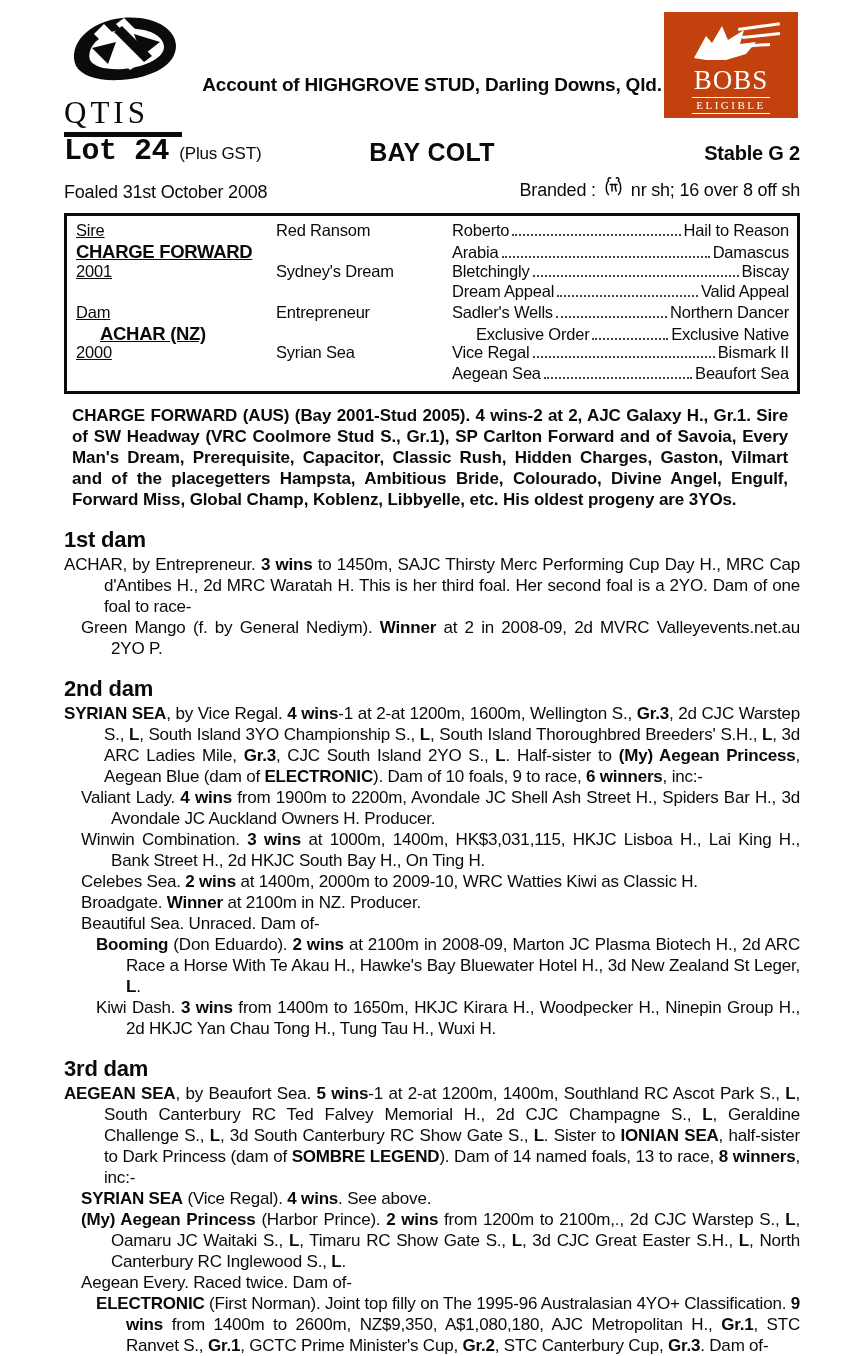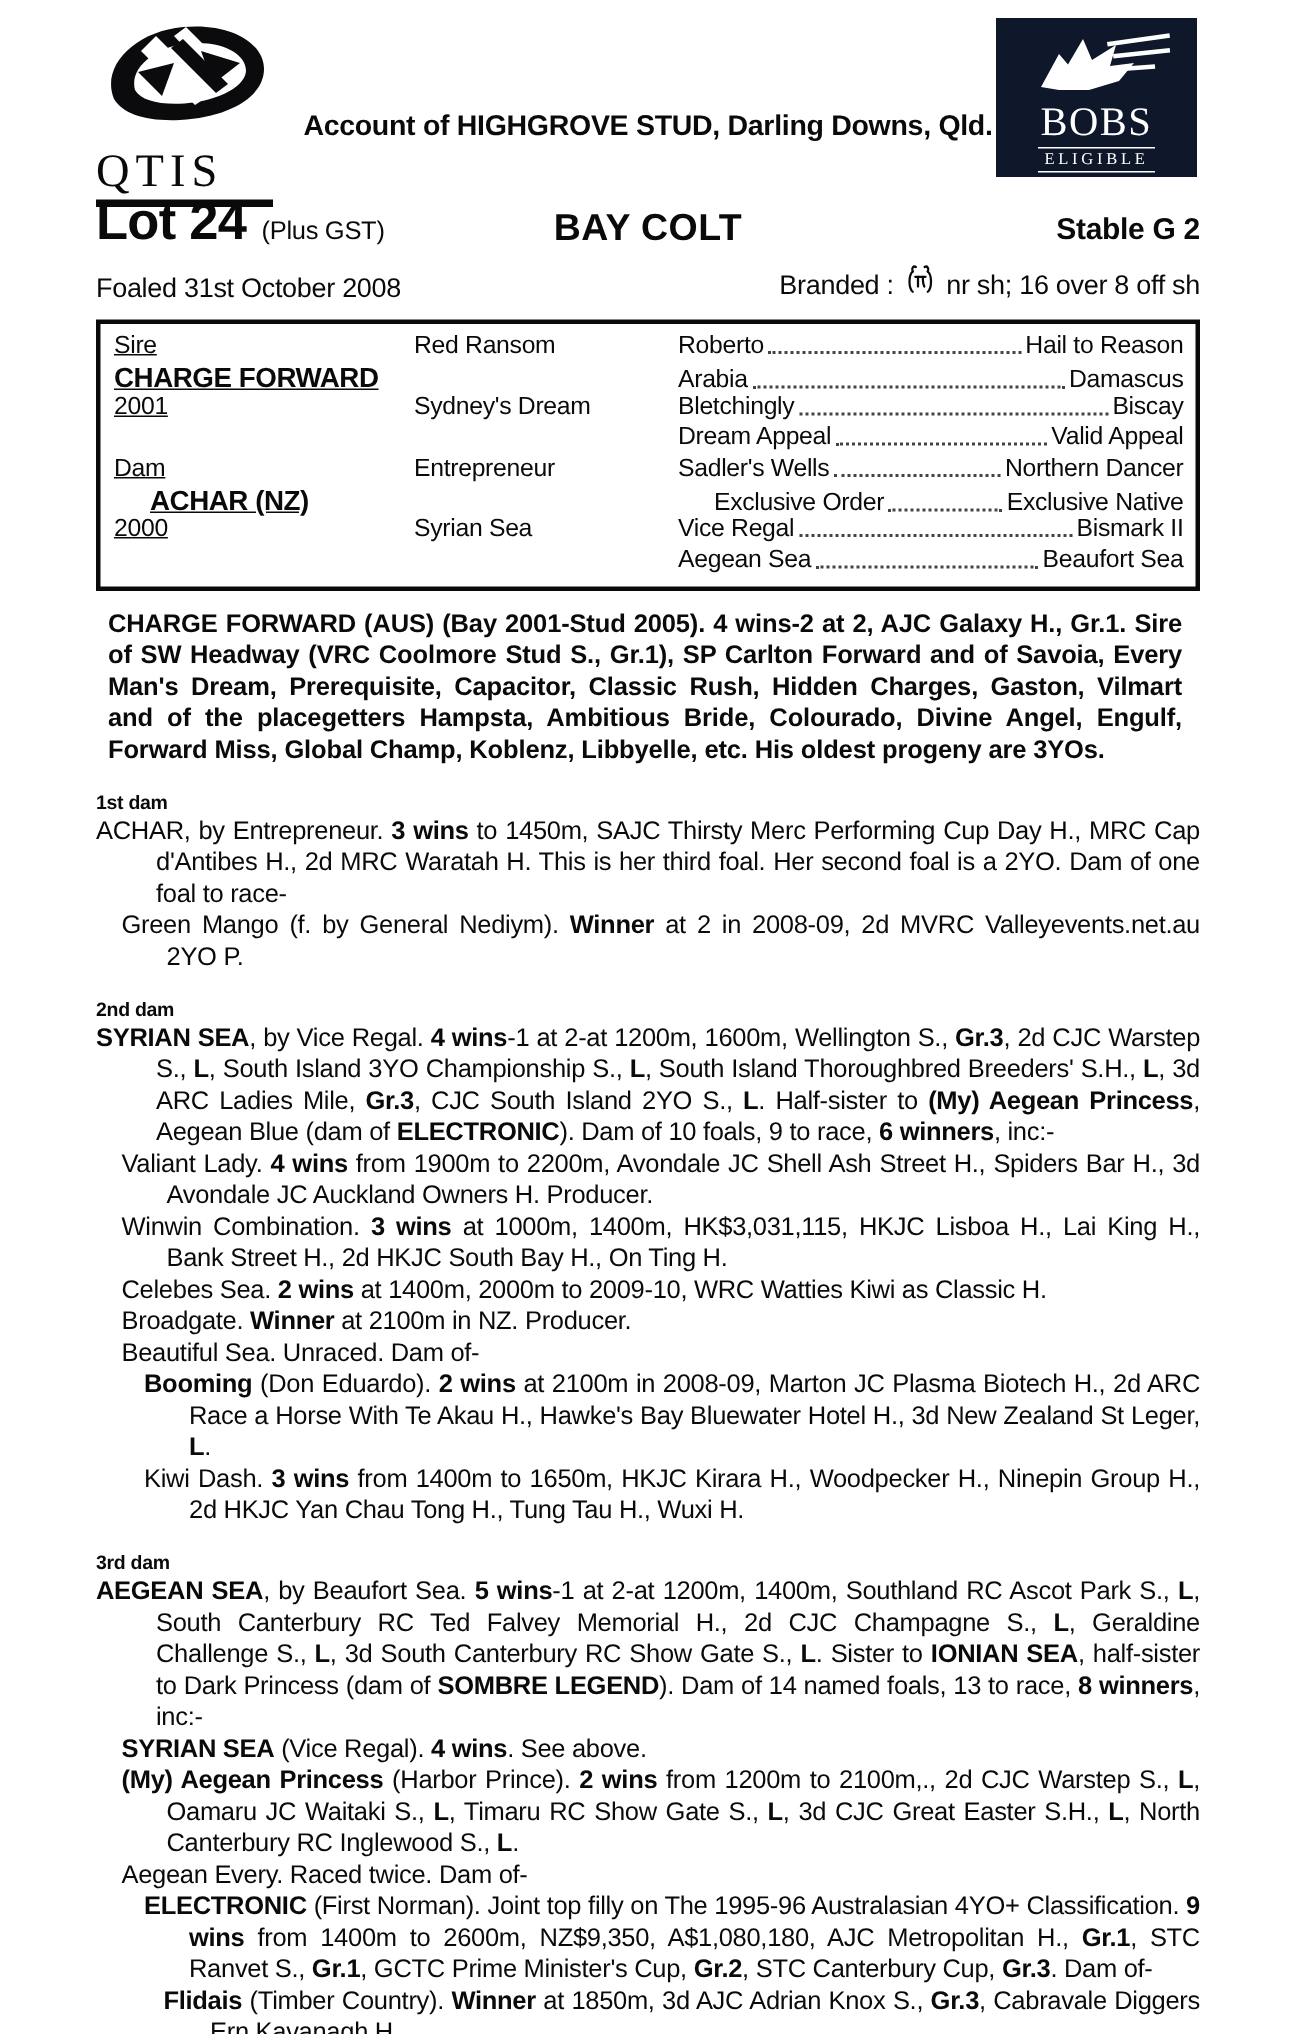--- a/index.html
+++ b/index.html
@@ -9,46 +9,46 @@
     padding:12px 60px 0 64px;
     font-family:"Liberation Sans","DejaVu Sans",sans-serif;
     color:#0a0a0a;letter-spacing:-0.2px;
   }
   
   .header-top{position:relative;height:124px;}
   .qtis{position:absolute;left:0;top:0;width:124px;}
   .qtis-word{font-family:"Liberation Serif","DejaVu Serif",serif;font-size:31px;line-height:1;letter-spacing:4px;margin-top:1px;}
   .qtis-bar{height:5px;background:#0a0a0a;margin-top:4px;width:118px;}
   .account{position:absolute;left:0;right:0;top:62px;text-align:center;font-weight:bold;font-size:19px;letter-spacing:-0.2px;}
-  .bobs{position:absolute;right:2px;top:0;width:134px;height:106px;background:#0f172a;color:#fff;text-align:center;box-sizing:border-box;padding-top:6px;}
+  .bobs{position:absolute;right:2px;top:0;width:134px;height:106px;background:#c2410c;color:#fff;text-align:center;box-sizing:border-box;padding-top:6px;}
   .bobs-word{font-family:"Liberation Serif","DejaVu Serif",serif;font-size:27px;line-height:1;letter-spacing:1px;margin-top:1px;}
   .bobs-sub{font-family:"Liberation Serif","DejaVu Serif",serif;font-size:11px;letter-spacing:2.5px;display:inline-block;margin-top:3px;padding:1px 4px 2px;border-top:1px solid #fff;border-bottom:1px solid #fff;}
   .lot-row{position:relative;height:32px;}
   .lot-left{position:absolute;left:0;bottom:0;white-space:nowrap;}
-  .lot-num{font-size:35px;font-weight:bold;letter-spacing:-0.5px;}
+  .lot-num{font-size:30px;font-weight:bold;letter-spacing:-0.5px;font-family:Liberation Mono, monospace;}
   .plus-gst{font-size:17px;margin-left:6px;}
   .lot-title{position:absolute;left:0;right:0;bottom:1px;text-align:center;font-size:25px;font-weight:bold;letter-spacing:0.3px;}
   .lot-stable{position:absolute;right:0;bottom:3px;font-size:20px;font-weight:bold;}
   .foaled-row{display:flex;justify-content:space-between;align-items:flex-end;margin-top:9px;font-size:18px;}
   .branded{display:flex;align-items:center;gap:5px;}
   .brand-glyph{position:relative;top:-3px;}
   
   .ped-box{margin-top:10px;border:3px solid #0a0a0a;padding:5px 8px 7px 9px;}
   .ped-grid{display:grid;grid-template-columns:200px 176px 1fr;grid-auto-rows:20.4px;font-size:16.5px;align-items:baseline;}
   .ped-name{font-weight:bold;font-size:18.5px;letter-spacing:-0.3px;}
   .c1{grid-column:1;text-decoration:underline;}.c2{grid-column:2;}.c3{grid-column:3;}
   .r1{grid-row:1;}.r2{grid-row:2;}.r3{grid-row:3;}.r4{grid-row:4;}
   .r5{grid-row:5;}.r6{grid-row:6;margin-left:24px;}.r7{grid-row:7;}.r8{grid-row:8;}
   .gp-row{display:flex;align-items:baseline;}
   .gp-dots{flex:1;border-bottom:2px dotted #444;align-self:flex-end;height:0;margin:0 3px 4px;min-width:10px;}
   .gp-name,.gp-anc{white-space:nowrap;}
   
   .sire-summary{margin:11px 12px 0 8px;font-weight:bold;font-size:17px;line-height:21px;text-align:justify;letter-spacing:-0.1px;}
   .dam-section{margin-top:17px;}
-  .dam-heading{font-size:13px;font-weight:bold;margin:0 0 1px;}
+  .dam-heading{font-size:22px;font-weight:bold;margin:0 0 1px;}
   .p{margin:0;font-size:17px;line-height:21px;text-align:justify;}
   .p0{padding-left:40px;text-indent:-40px;}
   .p1{padding-left:47px;text-indent:-30px;}
   .p2{padding-left:62px;text-indent:-30px;}
   .p3{padding-left:76px;text-indent:-31px;}
 </style>
 </head>
 <body>
 
 <div class="page">

